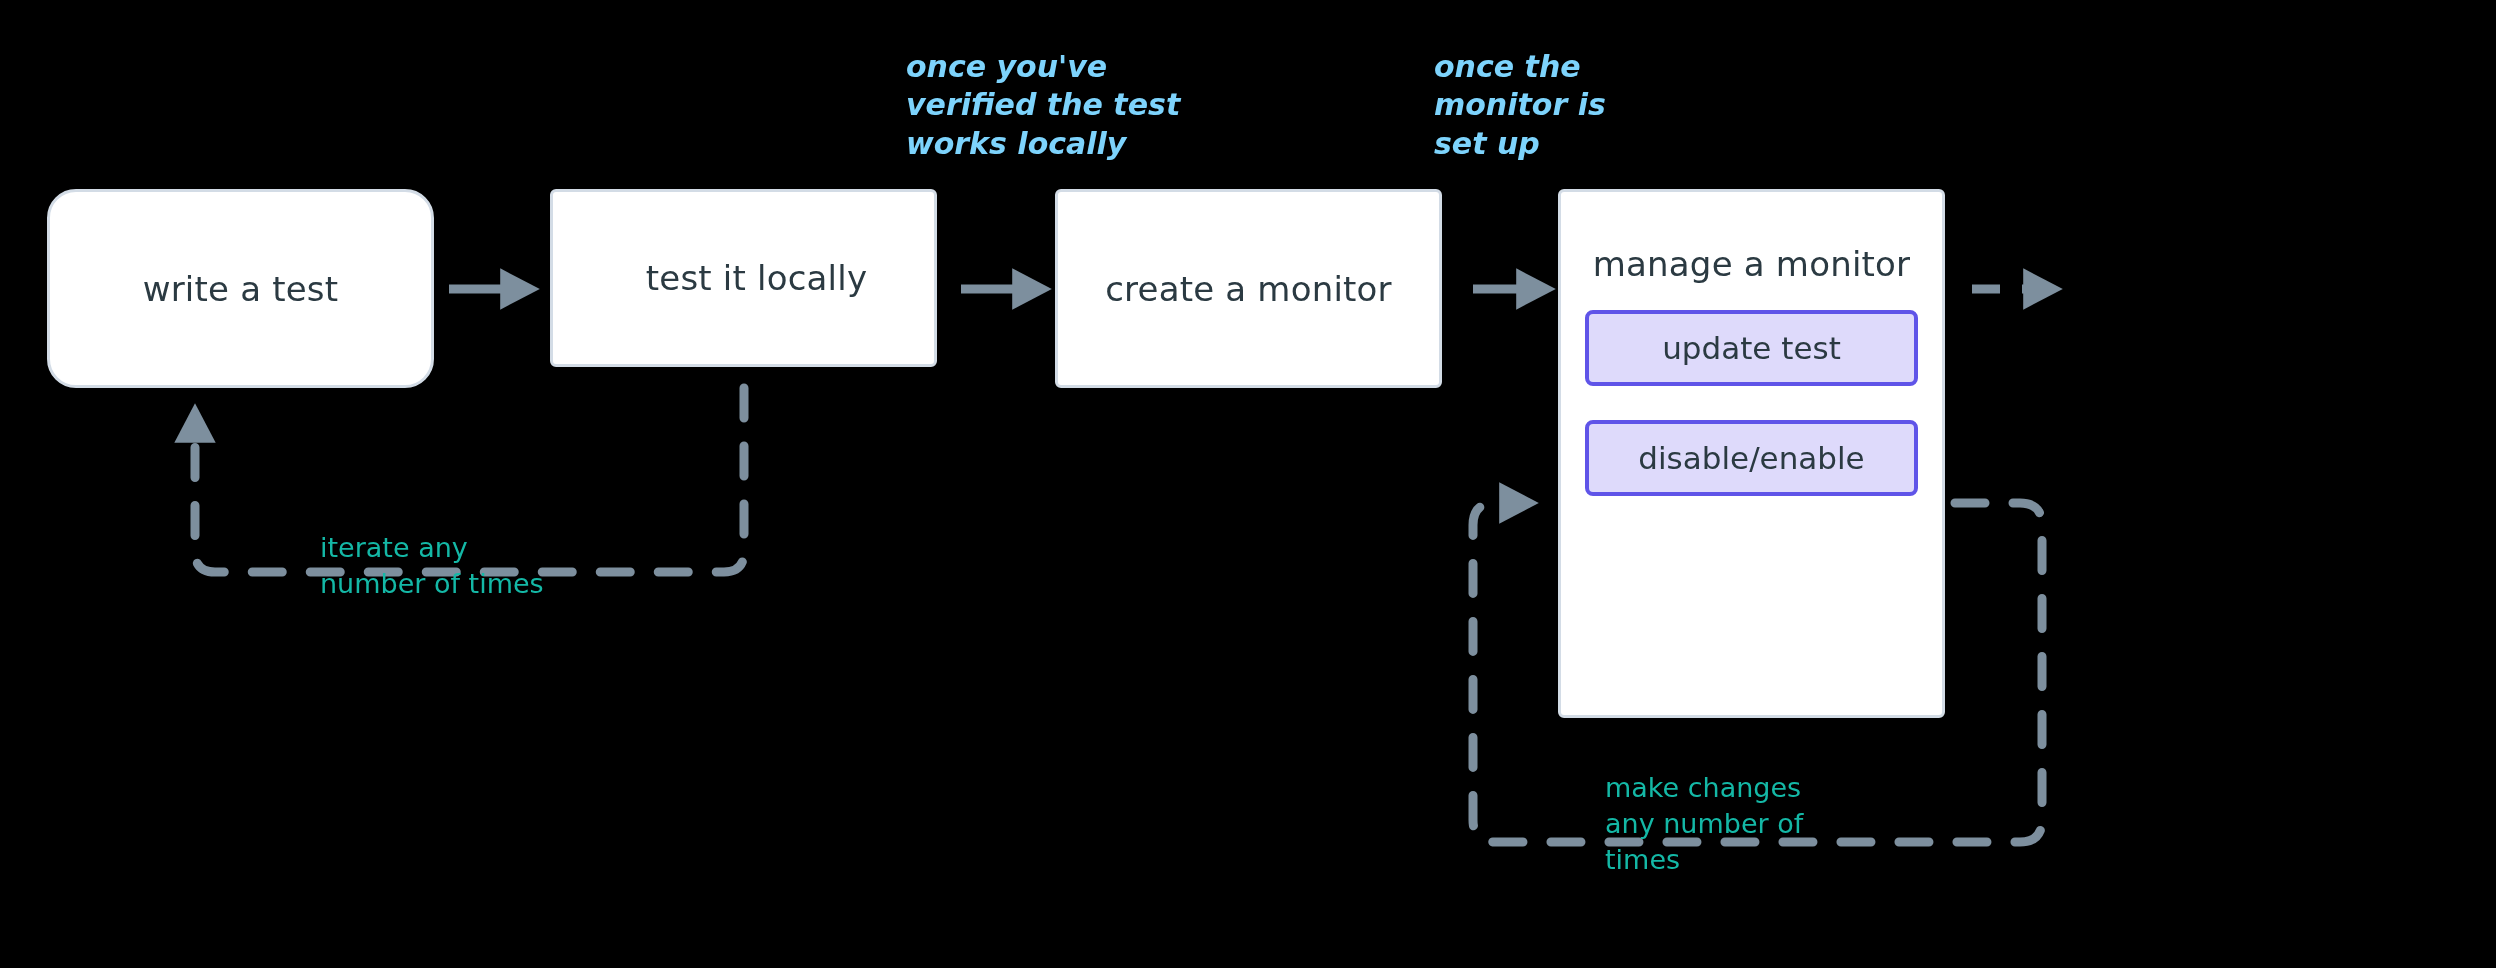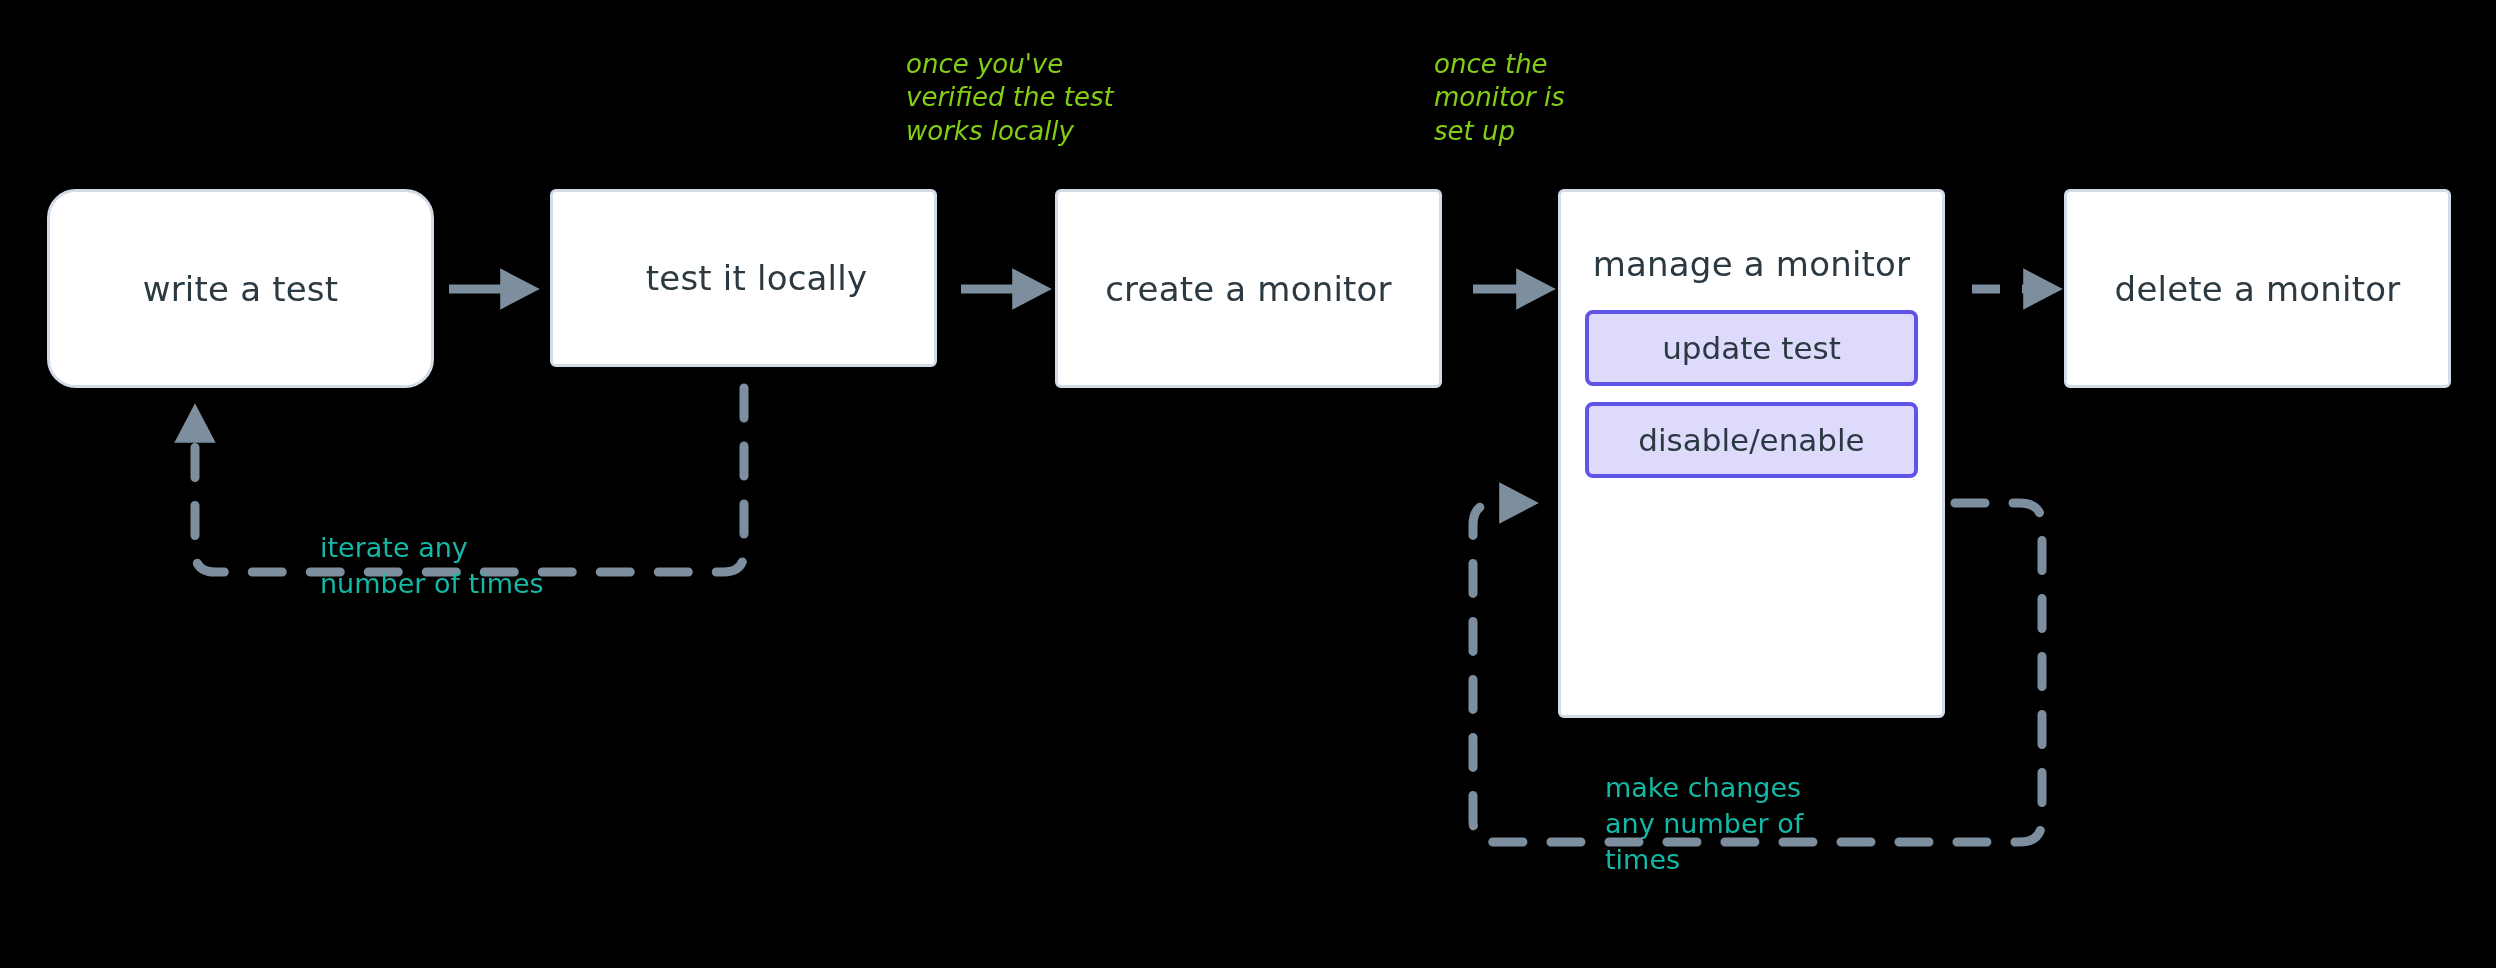--- a/index.html
+++ b/index.html
@@ -44,44 +44,45 @@
   }
   #node-manage .node-label {
     display: block;
     text-align: center;
     margin-top: 52px;
   }
   .sub-list {
     margin: 26px 24px 24px 24px;
     display: flex;
     flex-direction: column;
-    gap: 16px;
+    gap: 34px;
   }
   .sub-node {
     background: #dedafb;
     border: 4px solid #5f54e8;
     border-radius: 8px;
     height: 76px;
     display: flex;
     align-items: center;
     justify-content: center;
     box-sizing: border-box;
   }
   .sub-node-label {
     color: #2b3a42;
     font-size: 31px;
     white-space: nowrap;
   }
   .edge-note {
     position: absolute;
-    color: #84cc16;
-    font-size: 26px;
+    color: #7dd3fc;
+    font-size: 30px;
     font-style: italic;
     line-height: 1.28;
     white-space: pre-line;
+    font-weight: bold;
   }
   .loop-label {
     position: absolute;
     color: #14b8a6;
     font-size: 27px;
     line-height: 1.33;
     text-align: left;
     white-space: pre-line;
   }
 </style>
@@ -139,23 +140,20 @@
     <div class="sub-list">
       <div class="sub-node">
         <span class="sub-node-label">update test</span>
       </div>
       <div class="sub-node">
         <span class="sub-node-label">disable/enable</span>
       </div>
     </div>
   </div>
 
-  <div class="node" id="node-delete" style="left:2064px; top:189px; width:387px; height:199px;">
-    <span class="node-label">delete a monitor</span>
-  </div>
 
   <div class="edge-note" style="left:906px; top:48px; width:290px;">once you've
 verified the test
 works locally</div>
 
   <div class="edge-note" style="left:1434px; top:48px; width:230px;">once the
 monitor is
 set up</div>
 
   <div class="loop-label" style="left:320px; top:530px; width:290px;">iterate any

